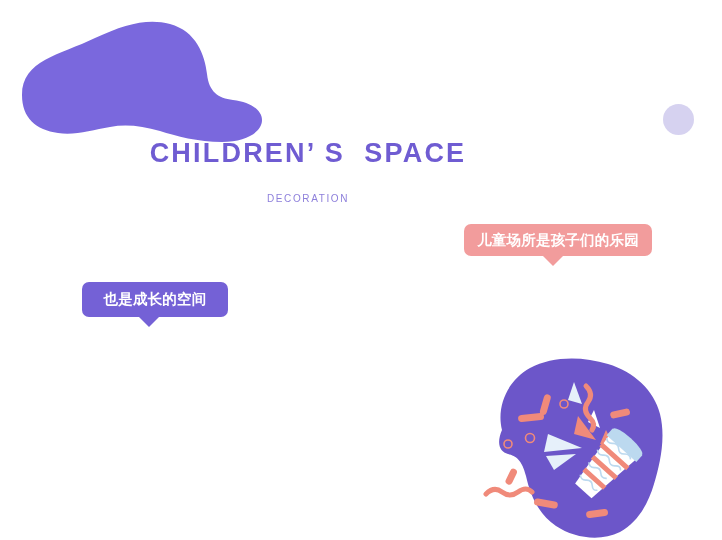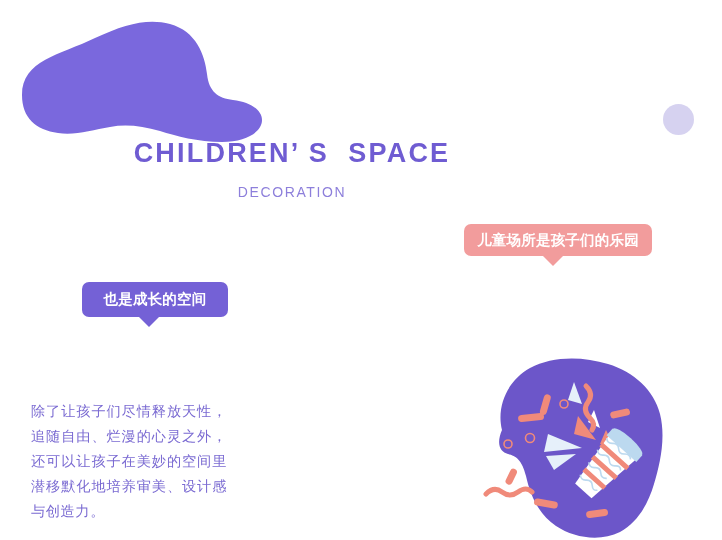--- a/index.html
+++ b/index.html
@@ -42,34 +42,35 @@
     background: #d6d2f0;
   }
 
   
   .title-block {
     position: absolute;
     left: 0;
     top: 138px;
     width: 584px;
     text-align: center;
+    padding-left: 16px;
   }
   .main-title {
     margin: 0;
     font-size: 27px;
     font-weight: bold;
     letter-spacing: 2.2px;
     color: #6f5cd2;
     line-height: 1.15;
     white-space: pre;
   }
   .sub-title {
-    margin: 4px;
+    margin: 12px;
     padding-top: 12px;
-    font-size: 14px;
+    font-size: 10px;
     font-weight: normal;
     letter-spacing: 1.6px;
     color: #8d7fdb;
     line-height: 1.1;
   }
 
   
   .bubble {
     position: absolute;
     display: flex;
@@ -163,21 +164,20 @@
   <div class="bubble bubble-pink">
     <span>儿童场所是孩子们的乐园</span>
     <span class="tail"></span>
   </div>
 
   <div class="bubble bubble-purple">
     <span>也是成长的空间</span>
     <span class="tail"></span>
   </div>
 
-  <p class="body-text">除了让孩子们尽情释放天性，追随自由、烂漫的心灵之外，还可以让孩子在美妙的空间里潜移默化地培养审美、设计感与创造力。</p>
 
   <svg class="illustration" viewBox="0 0 210 188" aria-hidden="true">
 
     <path d="M24,78 C18,54 30,28 52,16 C74,4 104,4 130,12 C156,20 176,38 182,62
              C188,86 182,112 176,132 C170,152 160,170 142,180 C122,190 96,186 78,174
              C60,162 52,142 48,124 C44,108 38,104 30,102 C22,100 18,92 24,78 Z" fill="#6c56c9"></path>
 
     <g fill="#e6f0fa">
       <path d="M70,82 L104,96 L66,100 Z"></path>
       <path d="M68,104 L98,102 L76,118 Z"></path>

